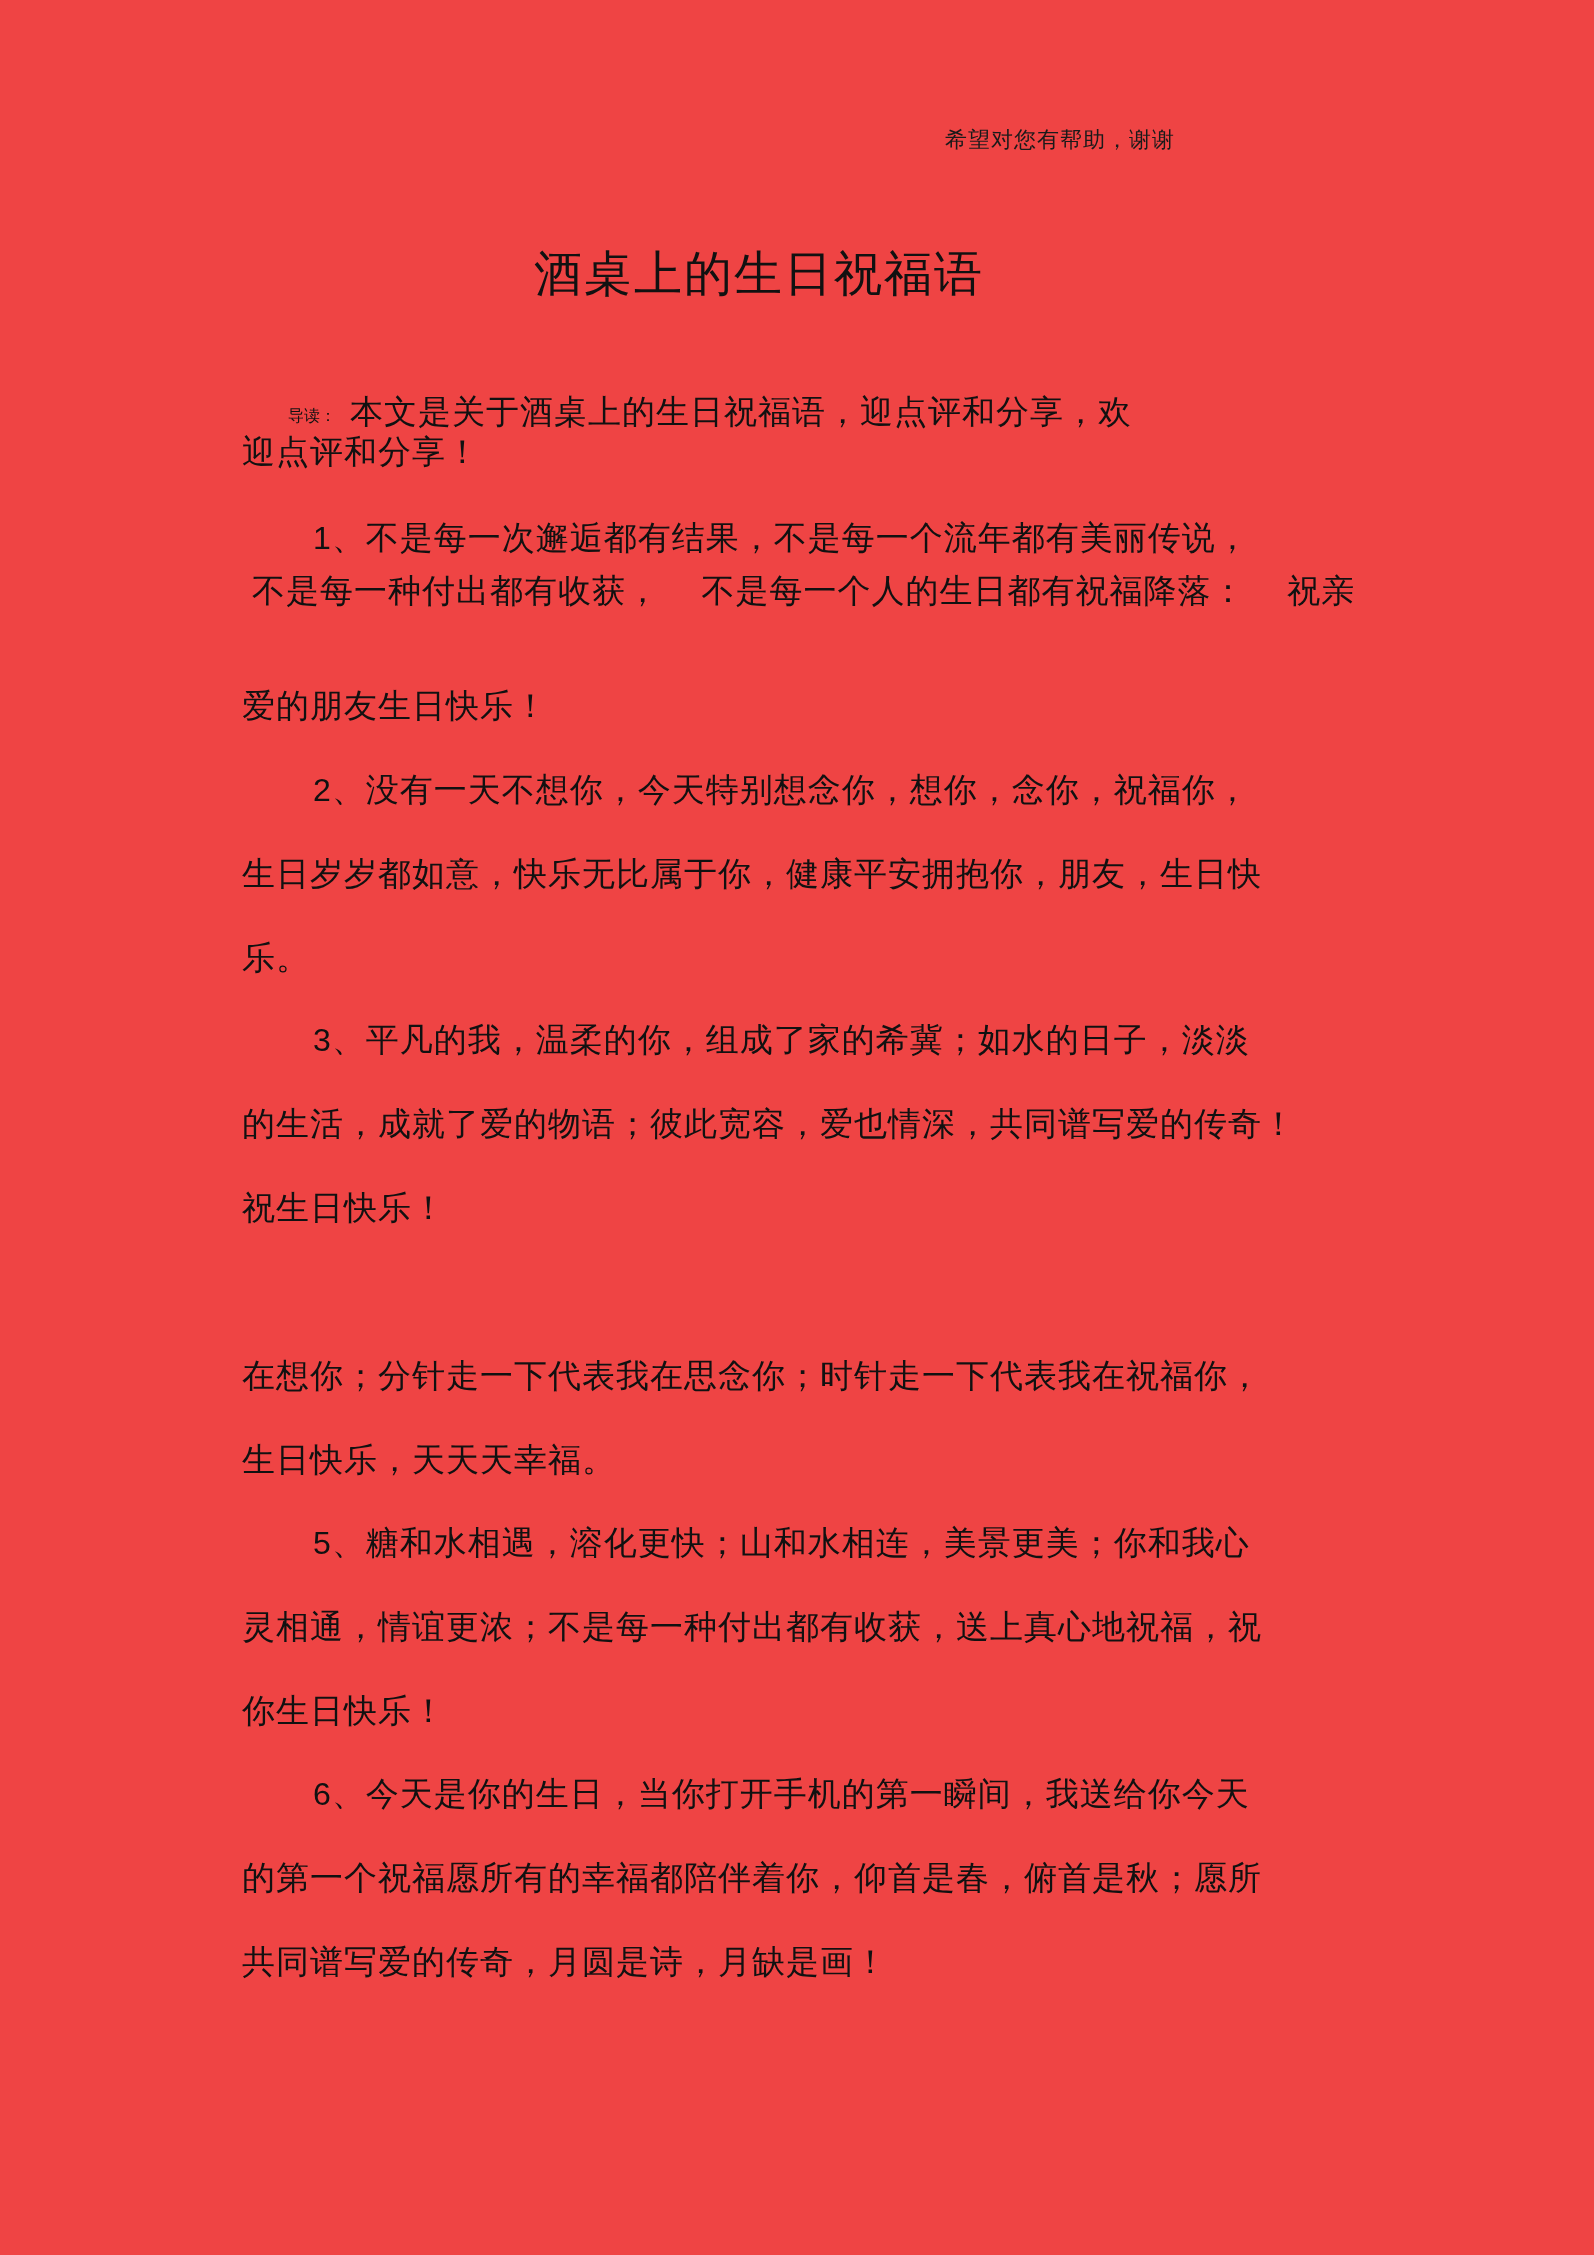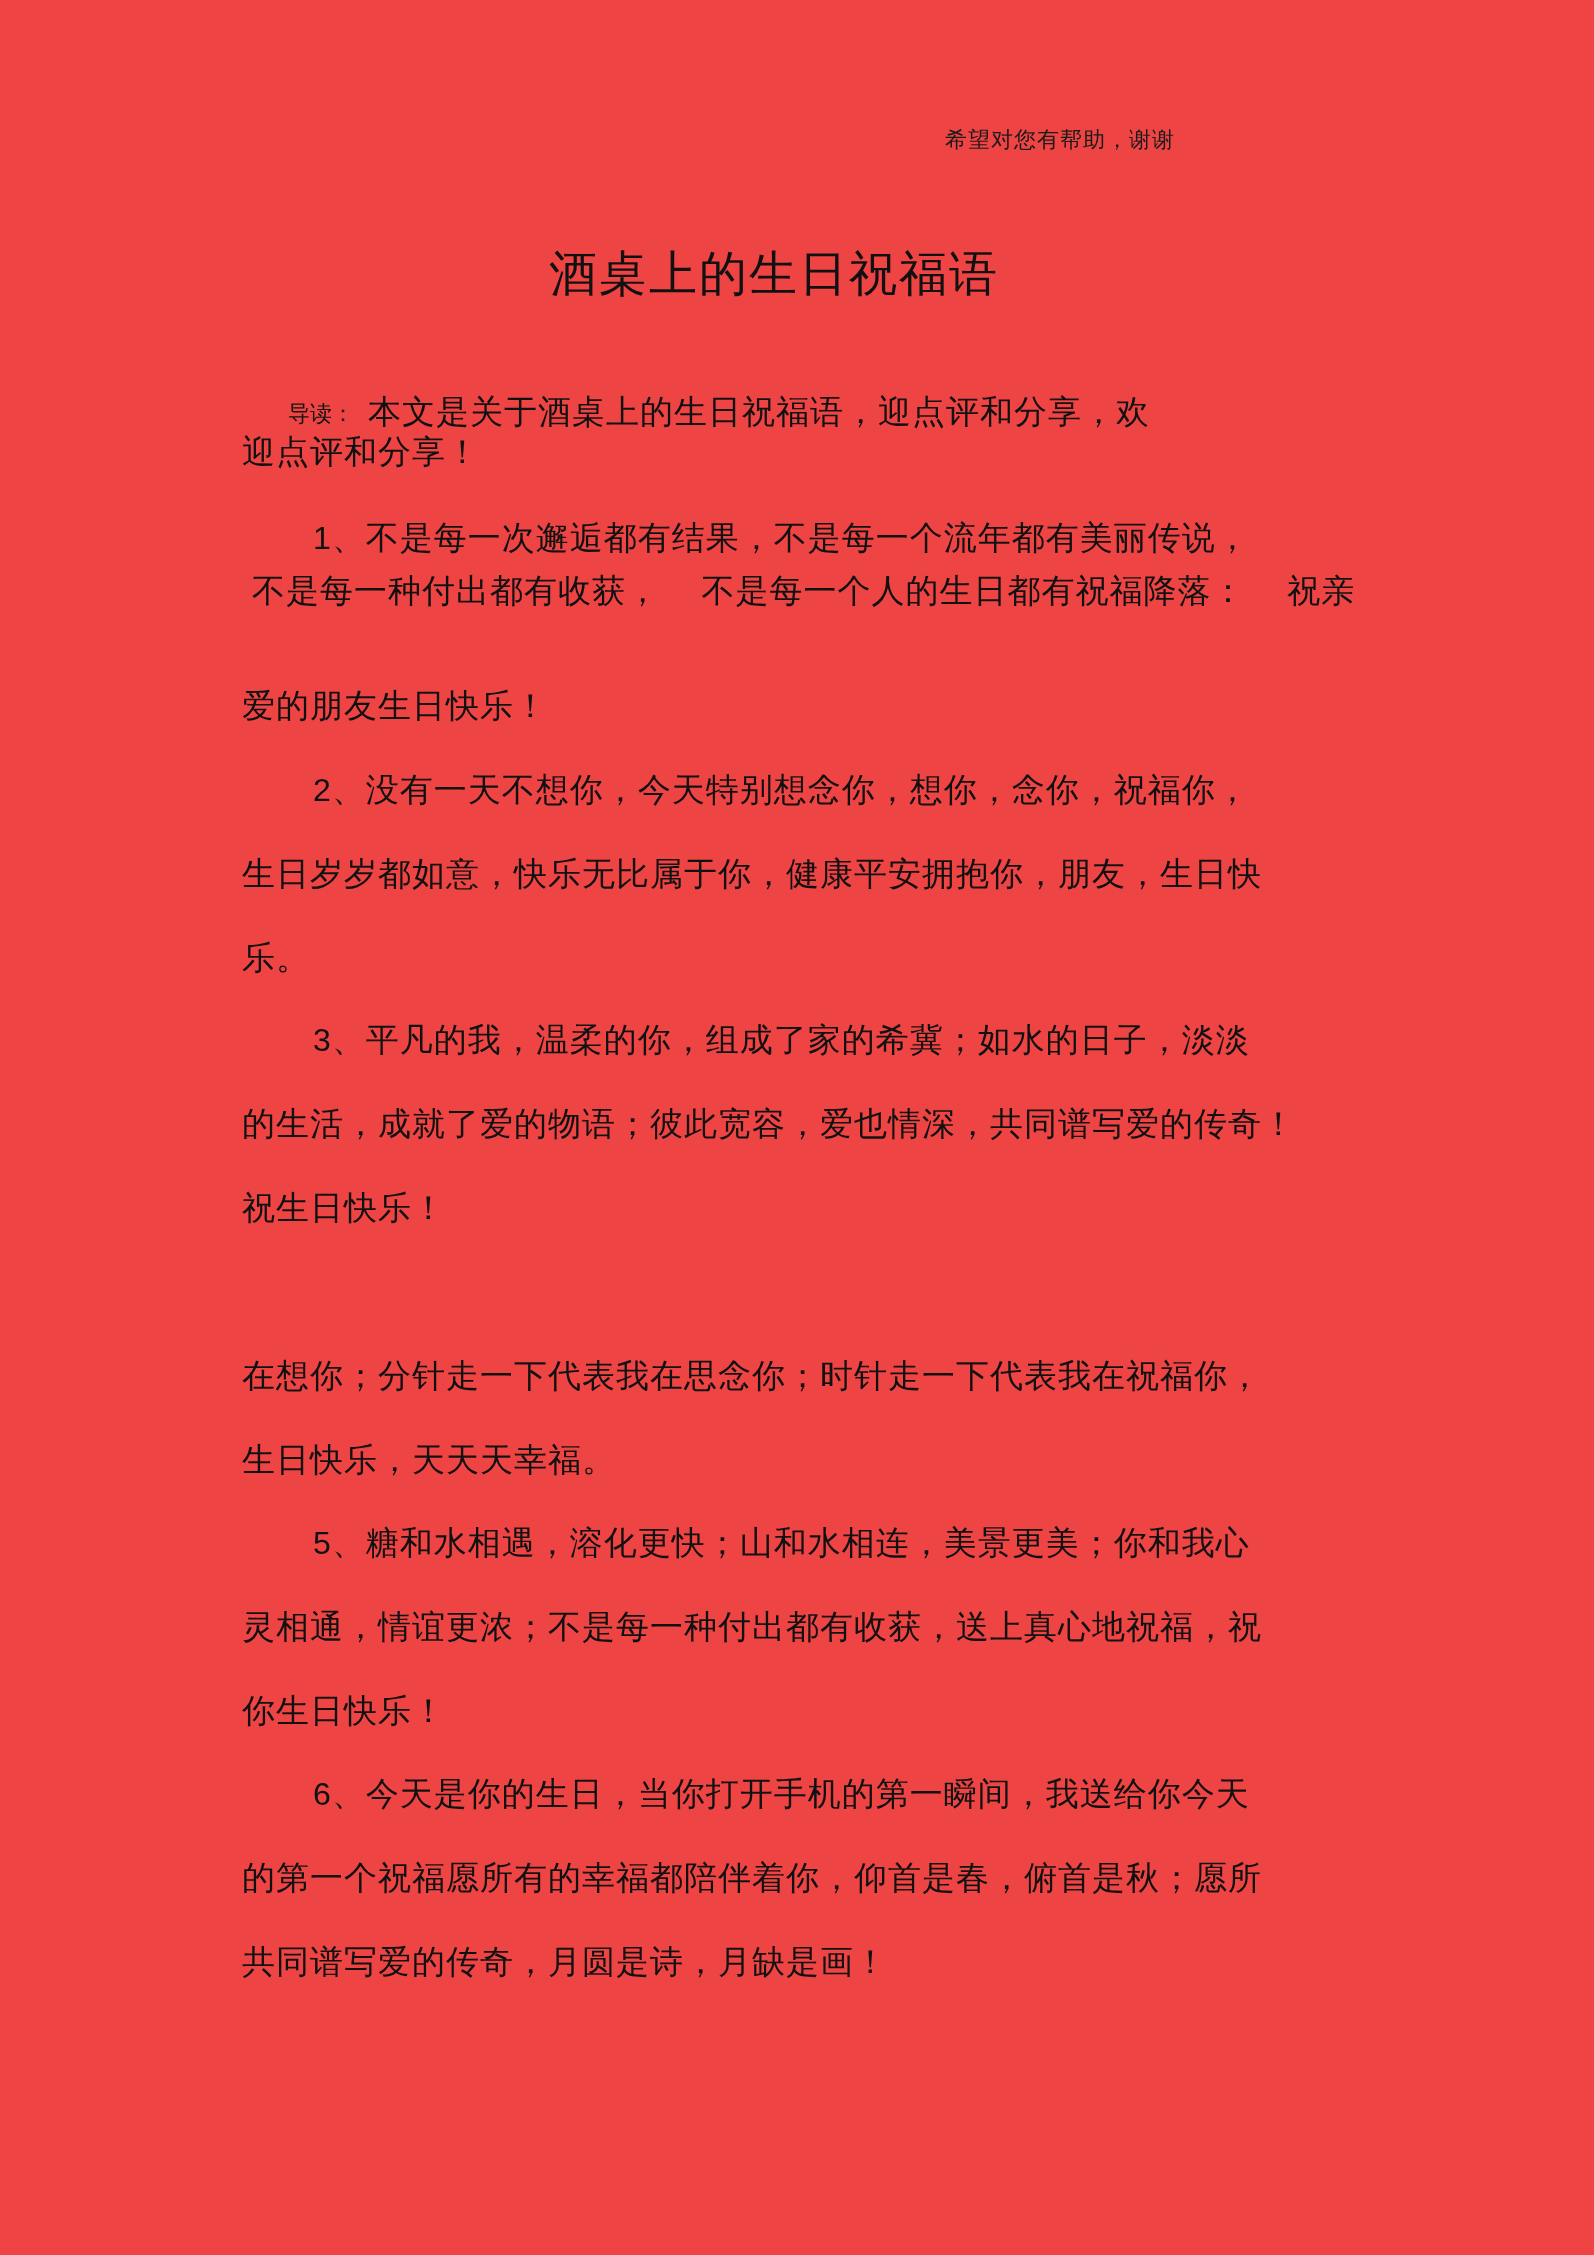--- a/index.html
+++ b/index.html
@@ -28,21 +28,21 @@
       left: 945px;
       top: 125px;
       font-size: 22px;
       line-height: 30px;
       letter-spacing: 1px;
       white-space: nowrap;
       color: #1a1a1a;
     }
     .title {
       position: absolute;
-      left: 16px;
+      left: 1px;
       width: 1498px;
       top: 243px;
       text-align: center;
       font-size: 48px;
       line-height: 60px;
       letter-spacing: 2px;
       white-space: nowrap;
       color: #111111;
       padding-left: 18px;
       box-sizing: border-box;
@@ -56,21 +56,21 @@
       white-space: pre;
       color: #111111;
     }
     .line.indent {
       left: 313px;
     }
     .line.nudge {
       left: 252px;
     }
     .lead-label {
-      font-size: 22px;
+      font-size: 16px;
       letter-spacing: 0;
       vertical-align: 2px;
       margin-right: 14px;
     }
     .num {
       font-family: "Liberation Sans", sans-serif;
       font-size: 32px;
     }
   </style>
 </head>

